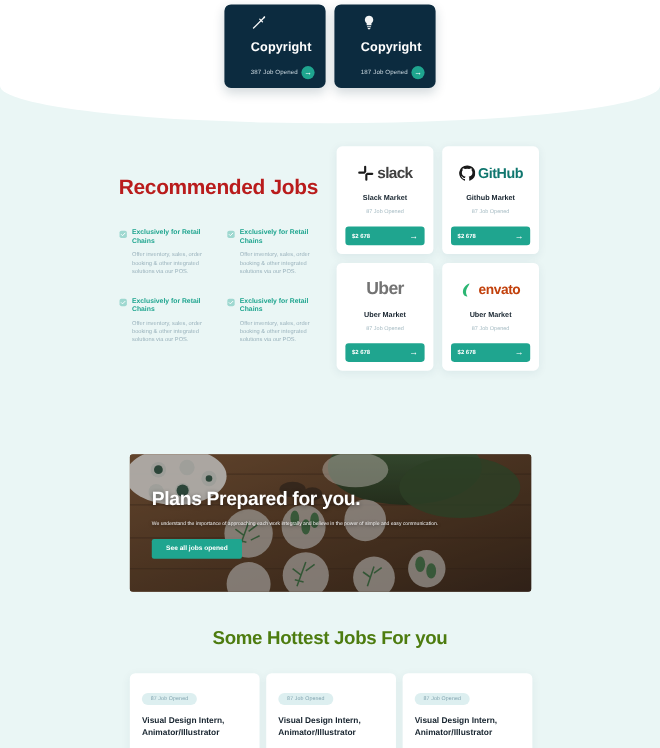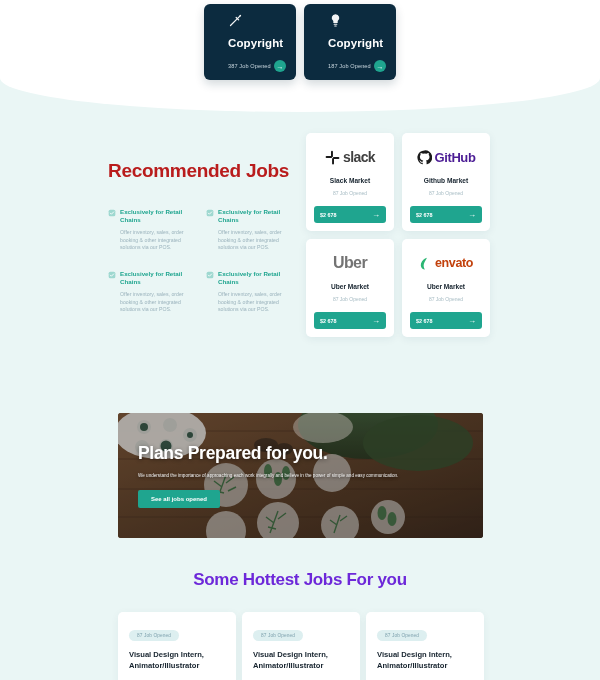--- a/index.html
+++ b/index.html
@@ -83,21 +83,21 @@
   .brand-btn {
     margin-top: auto; width: 72px; height: 17px; background: #1fa58f; border: none;
     border-radius: 3px; display: flex; align-items: center; justify-content: space-between;
     padding: 0 6px; cursor: pointer;
   }
   .brand-price { color: #ffffff; font-size: 5.4px; font-weight: 600; }
   .brand-arrow { color: #ffffff; font-size: 8px; line-height: 1; }
 
   .logo-slack { display: flex; align-items: center; gap: 3px; }
   .logo-txt-slack { font-size: 14px; font-weight: 700; color: #404040; letter-spacing: -.6px; }
-  .logo-txt-github { font-size: 13px; font-weight: 700; color: #4c1d95; letter-spacing: -.4px; }
+  .logo-txt-github { font-size: 13px; font-weight: 700; color: #0f766e; letter-spacing: -.4px; }
   .logo-txt-uber { font-size: 16px; font-weight: 700; color: #737373; letter-spacing: -.6px; }
   .logo-txt-envato { font-size: 12.5px; font-weight: 700; color: #c2410c; letter-spacing: -.4px; }
 
   
   .banner {
     position: absolute; left: 118px; top: 413px; width: 365px; height: 125px;
     border-radius: 3px; overflow: hidden;
     background: linear-gradient(135deg,#6b4a32 0%,#5a3f2c 35%,#4a3526 60%,#3d2c20 100%);
   }
   .banner-bg { position: absolute; inset: 0; }
@@ -115,21 +115,21 @@
     text-shadow: 0 1px 3px rgba(0,0,0,.6); max-width: 310px;
   }
   .banner-btn {
     margin-top: 11px; background: #1fa58f; border: none; border-radius: 2px;
     color: #ffffff; font-size: 6px; font-weight: 700; padding: 6px 13px; cursor: pointer;
   }
 
   
   .hottest-heading {
     position: absolute; top: 570px; left: 0; width: 600px; text-align: center;
-    font-size: 17px; font-weight: 700; color: #6d28d9; letter-spacing: -.3px;
+    font-size: 17px; font-weight: 700; color: #4d7c0f; letter-spacing: -.3px;
   }
   .job-grid {
     position: absolute; top: 612px; left: 118px; width: 366px;
     display: grid; grid-template-columns: repeat(3, 118px); gap: 6px;
   }
   .job-card {
     background: #ffffff; border-radius: 5px; padding: 11px 11px 12px;
     box-shadow: 0 2px 9px rgba(20,60,80,.06); height: 74px;
   }
   .job-badge {

